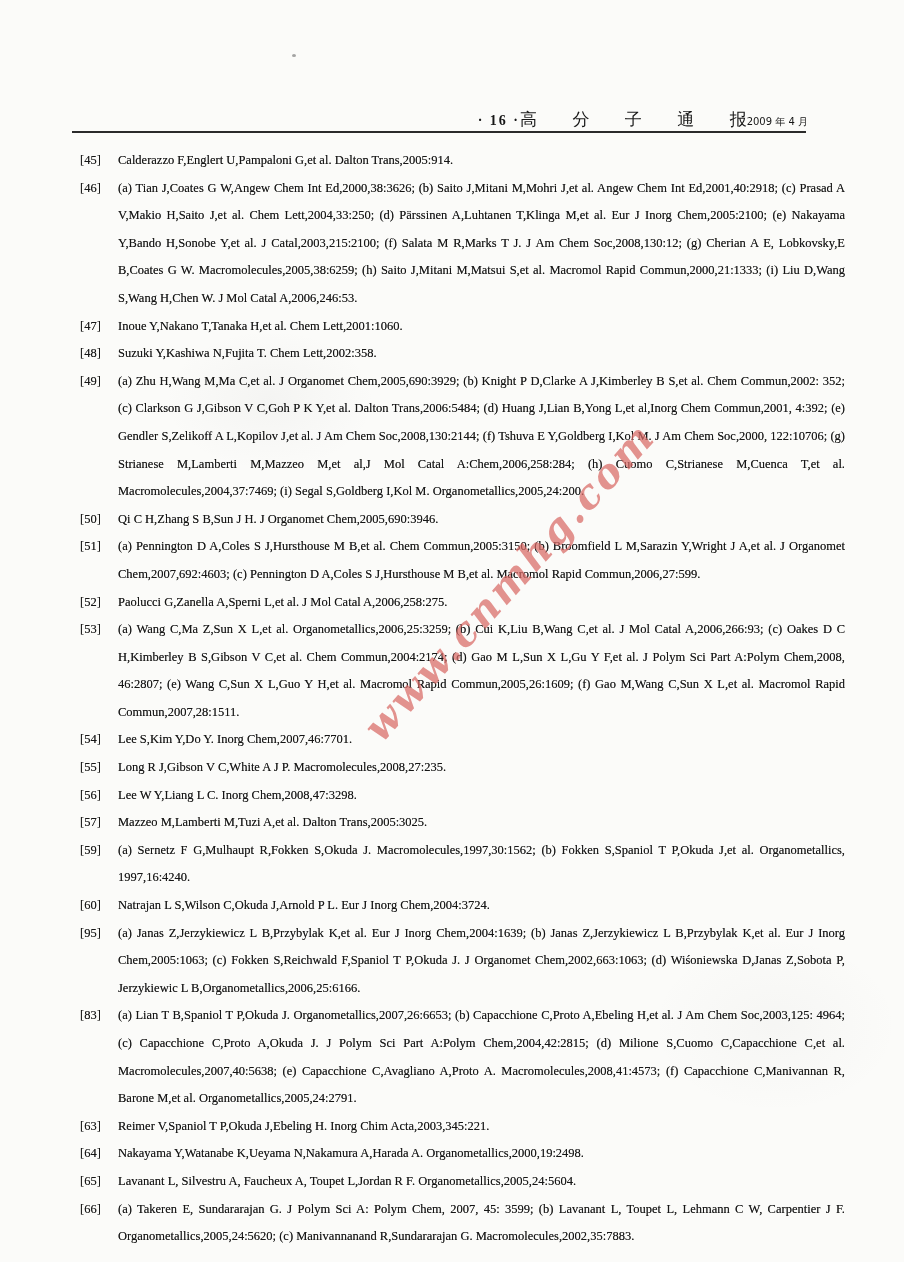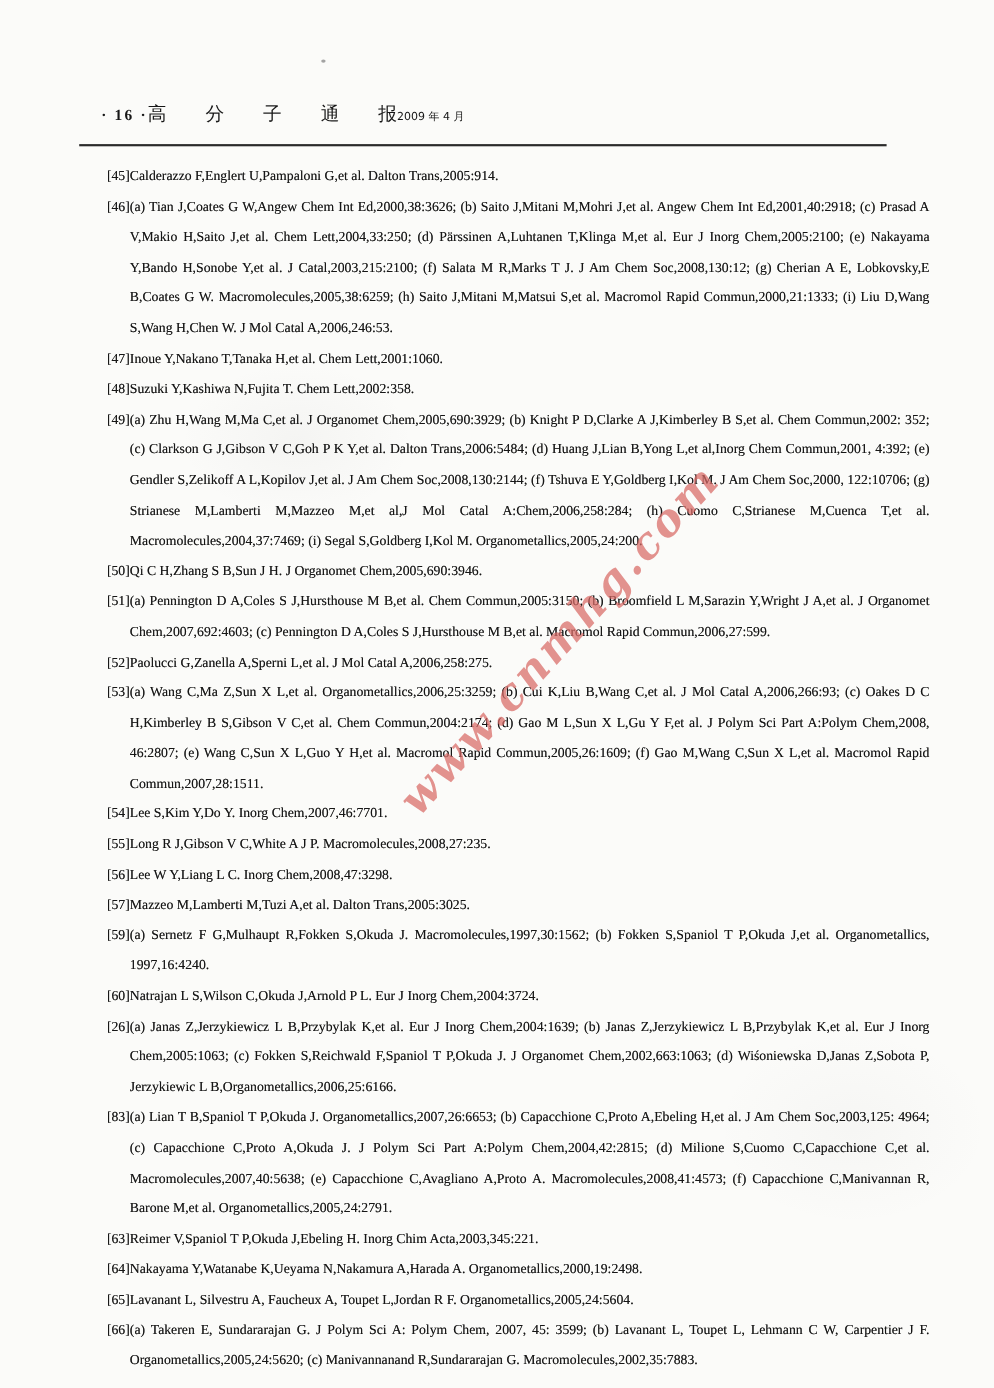--- a/index.html
+++ b/index.html
@@ -7,39 +7,39 @@
     width:904px;height:1262px;
     background:#fbfbf9;
     font-family:"Liberation Serif", serif;
     color:#161616;
     position:relative;
     overflow:hidden;
   }
   .page{position:absolute;inset:0;}
   
   .header{
-    position:absolute;top:92px;left:92px;width:716px;
-    display:flex;justify-content:flex-start;align-items:baseline;
+    position:absolute;top:108px;left:92px;width:716px;
+    display:flex;justify-content:flex-end;align-items:baseline;
   }
   .page-num{font-size:14px;font-weight:bold;letter-spacing:2px;}
   .journal-title{
     font-size:17px;font-weight:normal;word-spacing:30px;
     font-family:"DejaVu Sans","Liberation Serif",serif;
   }
   .issue-date{font-size:10px;font-family:"DejaVu Sans","Liberation Serif",serif;}
   .header-rule{
     position:absolute;top:131px;left:72px;width:734px;height:0;
     border-top:2px solid #2b2b2b;
   }
   
   .refs{
     position:absolute;top:147px;left:80px;width:765px;
   }
   .ref{display:flex;font-size:12.5px;line-height:27.6px;}
-  .ref-label{flex:0 0 38px;white-space:nowrap;text-align:right;}
+  .ref-label{flex:0 0 38px;white-space:nowrap;}
   .ref-text{
     flex:1;text-align:justify;text-justify:inter-word;
     text-shadow:0 0 .3px rgba(0,0,0,.55);
   }
   .ref-label{text-shadow:0 0 .3px rgba(0,0,0,.55);}
   
   .watermark{
     position:absolute;left:318px;top:592px;width:320px;
     text-align:center;
     font-size:40px;font-style:italic;font-weight:bold;
@@ -148,21 +148,21 @@
     <span class="ref-label">[59]</span>
     <span class="ref-text">(a) Sernetz F G,Mulhaupt R,Fokken S,Okuda J. Macromolecules,1997,30:1562; (b) Fokken S,Spaniol T P,Okuda J,et al. Organometallics, 1997,16:4240.</span>
   </div>
 
   <div class="ref">
     <span class="ref-label">[60]</span>
     <span class="ref-text">Natrajan L S,Wilson C,Okuda J,Arnold P L. Eur J Inorg Chem,2004:3724.</span>
   </div>
 
   <div class="ref">
-    <span class="ref-label">[26]</span>
+    <span class="ref-label">[95]</span>
     <span class="ref-text">(a) Janas Z,Jerzykiewicz L B,Przybylak K,et al. Eur J Inorg Chem,2004:1639; (b) Janas Z,Jerzykiewicz L B,Przybylak K,et al. Eur J Inorg Chem,2005:1063; (c) Fokken S,Reichwald F,Spaniol T P,Okuda J. J Organomet Chem,2002,663:1063; (d) Wiśoniewska D,Janas Z,Sobota P, Jerzykiewic L B,Organometallics,2006,25:6166.</span>
   </div>
 
   <div class="ref">
     <span class="ref-label">[83]</span>
     <span class="ref-text">(a) Lian T B,Spaniol T P,Okuda J. Organometallics,2007,26:6653; (b) Capacchione C,Proto A,Ebeling H,et al. J Am Chem Soc,2003,125: 4964; (c) Capacchione C,Proto A,Okuda J. J Polym Sci Part A:Polym Chem,2004,42:2815; (d) Milione S,Cuomo C,Capacchione C,et al. Macromolecules,2007,40:5638; (e) Capacchione C,Avagliano A,Proto A. Macromolecules,2008,41:4573; (f) Capacchione C,Manivannan R, Barone M,et al. Organometallics,2005,24:2791.</span>
   </div>
 
   <div class="ref">
     <span class="ref-label">[63]</span>

